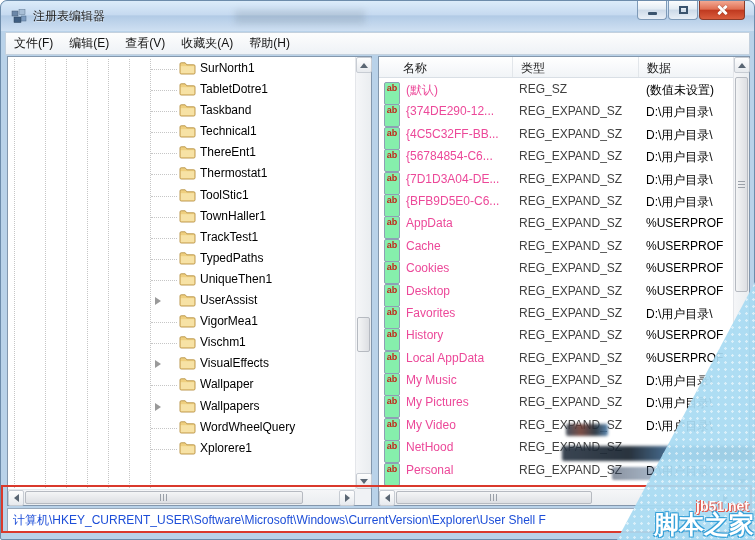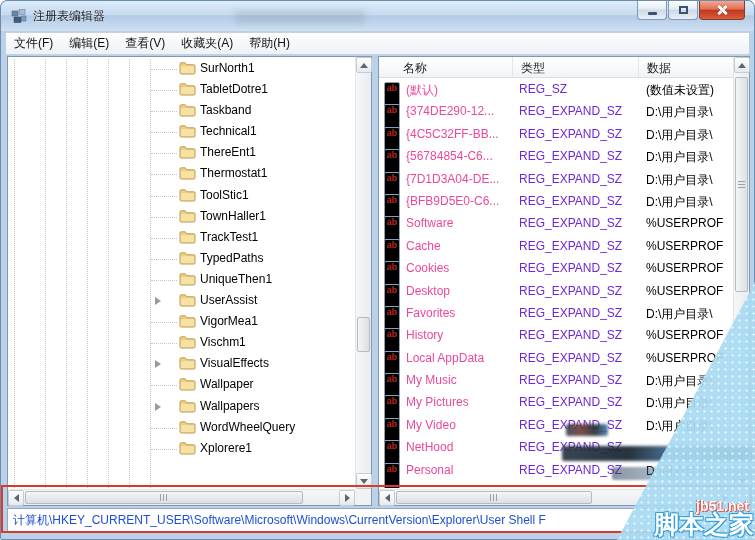--- a/index.html
+++ b/index.html
@@ -61,25 +61,25 @@
   .tlabel{font-size:12px;color:#000;white-space:nowrap;}
 
   
   #list-header{position:absolute;left:0;top:0;right:16px;height:20px;
                background:linear-gradient(#ffffff,#f1f4f7);
                border-bottom:1px solid #d9dfe5;}
   .hcol{position:absolute;top:0;bottom:0;box-sizing:border-box;
         font-size:12px;color:#222;padding:3px 0 0 8px;border-right:1px solid #e2e6ea;}
   #list-rows{position:absolute;left:0;top:21px;right:16px;bottom:17px;overflow:hidden;}
   .lrow{position:relative;height:22.4px;}
-  .abico{position:absolute;left:5px;top:4px;width:16px;height:31px;box-sizing:border-box;
-         border:1px solid #8ea0b5;border-radius:2px;background:#000000;
+  .abico{position:absolute;left:5px;top:4px;width:16px;height:23px;box-sizing:border-box;
+         border:1px solid #8ea0b5;border-radius:2px;background:#86efac;
          color:#c02517;font-size:9px;font-weight:bold;line-height:11px;text-align:center;}
   .lname{position:absolute;left:27px;top:4px;font-size:12px;color:#ec4899;white-space:nowrap;}
-  .ltype{position:absolute;left:140px;top:4px;font-size:12px;color:#6d28d9;white-space:nowrap;}
+  .ltype{position:absolute;left:140px;top:4px;font-size:12px;color:#404040;white-space:nowrap;}
   .ldata{position:absolute;left:267px;top:4px;font-size:12px;color:#000;
          white-space:nowrap;width:89px;overflow:hidden;}
 
   
   .vscroll{position:absolute;right:0;top:0;bottom:16px;width:16px;
            background:linear-gradient(90deg,#f5f6f8,#eaedf0);border-left:1px solid #e4e6ea;box-sizing:border-box;}
   .hscroll{position:absolute;left:0;right:16px;bottom:0;height:16px;
            background:linear-gradient(#f5f6f8,#eaedf0);border-top:1px solid #e4e6ea;box-sizing:border-box;}
   .corner{position:absolute;right:0;bottom:0;width:16px;height:16px;background:#f0f2f5;}
   .sb-btn{position:absolute;width:16px;height:16px;box-sizing:border-box;
@@ -422,21 +422,21 @@
           <span class="ldata">D:\用户目录\</span>
         </div>
         <div class="lrow">
           <span class="abico">ab</span>
           <span class="lname">{BFB9D5E0-C6...</span>
           <span class="ltype">REG_EXPAND_SZ</span>
           <span class="ldata">D:\用户目录\</span>
         </div>
         <div class="lrow">
           <span class="abico">ab</span>
-          <span class="lname">Software</span>
+          <span class="lname">AppData</span>
           <span class="ltype">REG_EXPAND_SZ</span>
           <span class="ldata">%USERPROF</span>
         </div>
         <div class="lrow">
           <span class="abico">ab</span>
           <span class="lname">Cache</span>
           <span class="ltype">REG_EXPAND_SZ</span>
           <span class="ldata">%USERPROF</span>
         </div>
         <div class="lrow">

